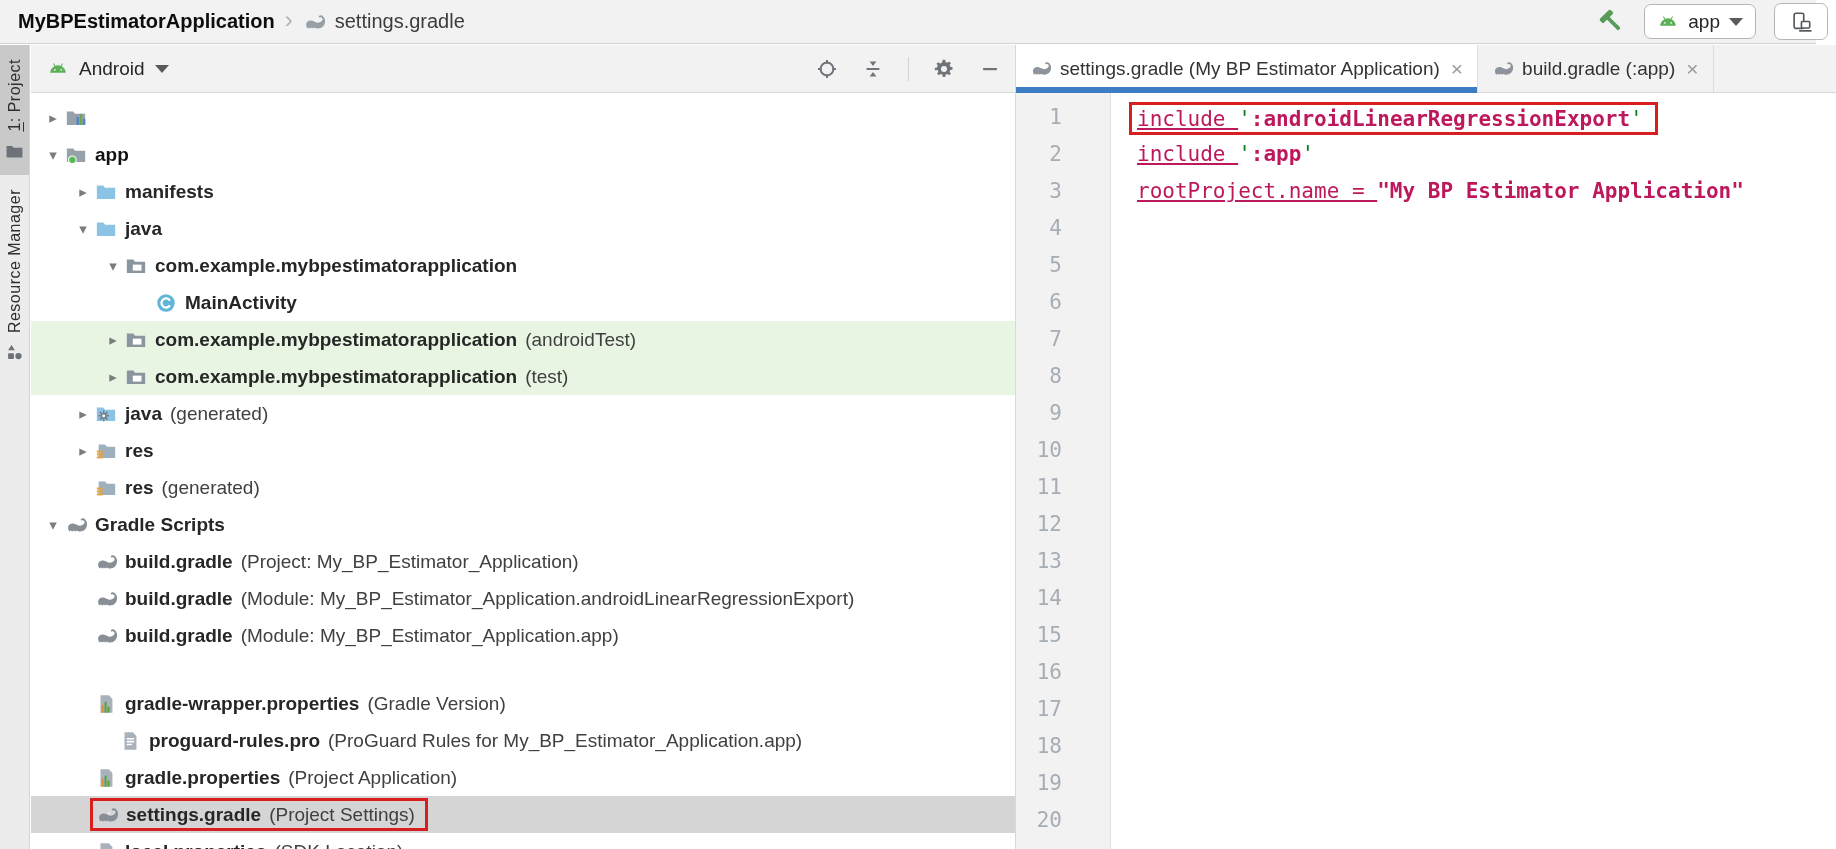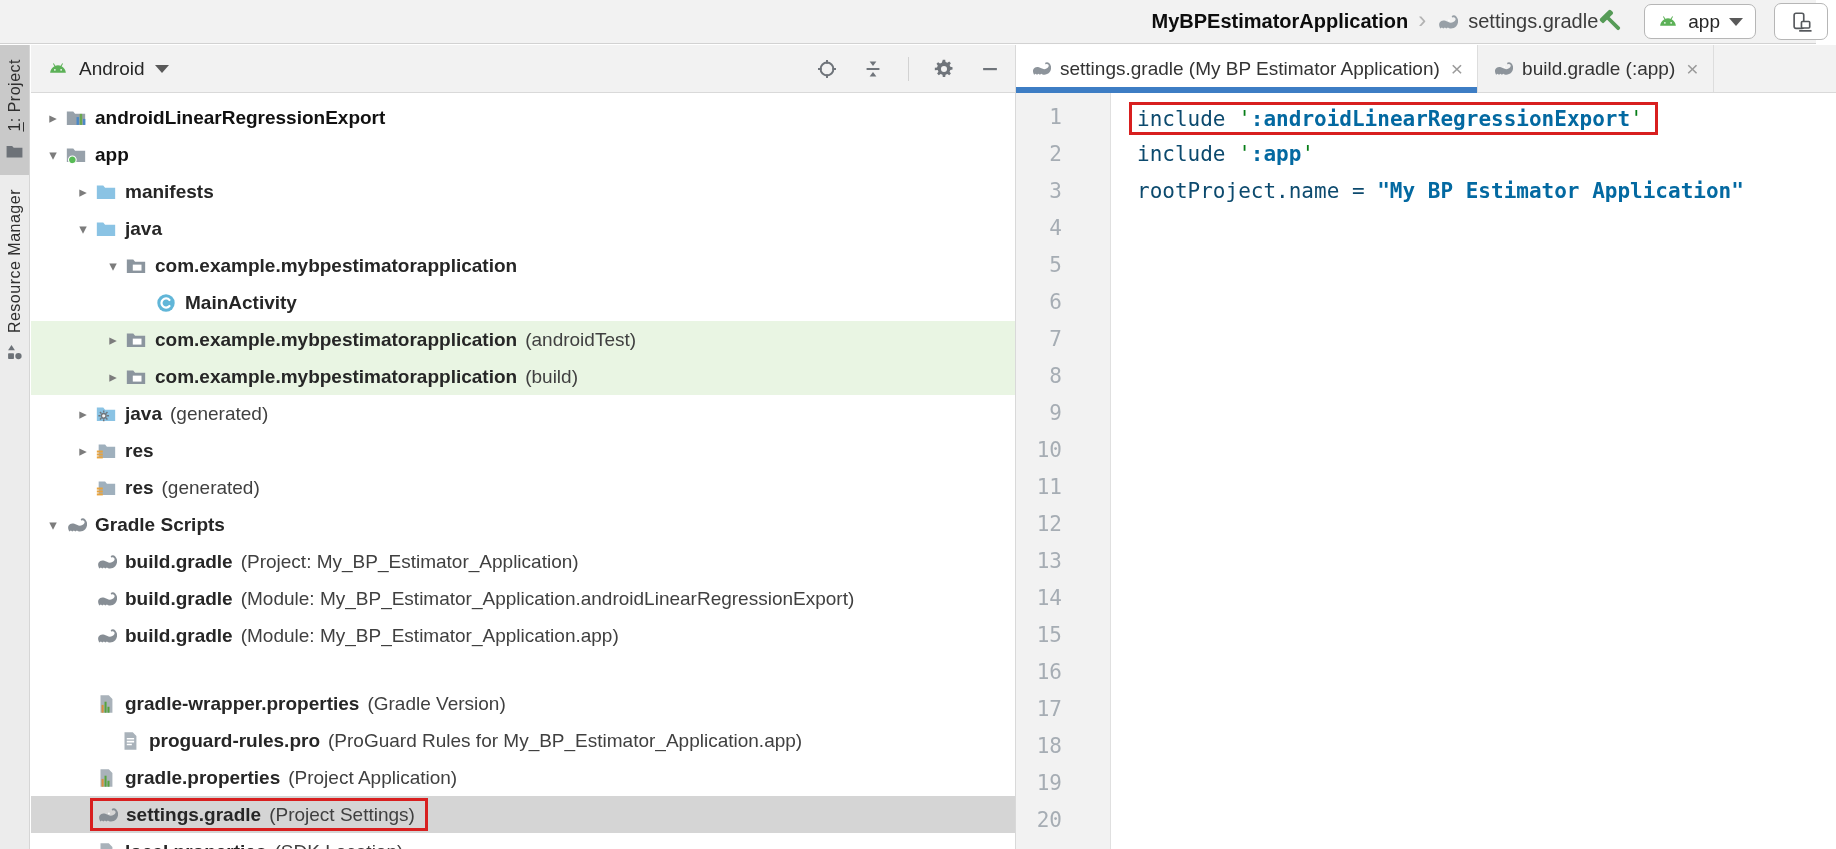--- a/index.html
+++ b/index.html
@@ -5,21 +5,21 @@
   html,body{margin:0;padding:0;}
   body{
     width:1836px;height:849px;overflow:hidden;position:relative;
     font-family:"Liberation Sans",sans-serif;background:#fff;color:#262626;
   }
   svg{display:block;}
   
   .topbar{
     position:absolute;left:0;top:0;width:1816px;height:44px;box-sizing:border-box;
     background:#f2f2f2;border-bottom:1px solid #d2d2d2;
-    display:flex;align-items:center;justify-content:flex-end;padding:0 0 0 18px;
+    display:flex;align-items:center;justify-content:space-between;padding:0 0 0 18px;
   }
   .crumbs{display:flex;align-items:center;gap:10px;font-size:20px;}
   .crumb-project{font-weight:bold;color:#0d0d0d;cursor:pointer;}
   .crumb-sep{color:#b3b3b3;font-size:24px;line-height:1;margin-top:-3px;}
   .crumb-file{color:#3c3c3c;}
   .icn{width:22px;height:22px;}
   .i-gradle-light{color:#98a0a7;}
   .top-actions{display:flex;align-items:center;gap:18px;}
   .hammer-btn{color:#569b57;width:28px;height:28px;cursor:pointer;}
   .run-config{
@@ -83,23 +83,23 @@
   .tab-icn{width:21px;height:21px;color:#8d949b;}
   .close{color:#9a9a9a;font-size:21px;margin-left:2px;cursor:pointer;}
   .ed-body{flex:1;display:flex;overflow:hidden;}
   .gutter{
     flex:0 0 95px;background:#f2f2f2;border-right:1px solid #e0e0e0;box-sizing:border-box;padding-top:6px;
     font-family:"DejaVu Sans Mono",monospace;font-size:21px;color:#a6adb4;
   }
   .gnum{height:37px;line-height:37px;text-align:right;padding-right:48px;}
   .code{flex:1;padding-top:6px;font-family:"DejaVu Sans Mono",monospace;font-size:21px;color:#161616;}
   .cline{height:37px;line-height:37px;padding-left:26px;white-space:pre;}
-  .sp{color:#0c4a6e;}
+  .sp{color:#be185d;text-decoration:underline;}
   .sg{color:#067d17;}
-  .sgb{color:#0369a1;font-weight:bold;}
+  .sgb{color:#be185d;font-weight:bold;}
   .codebox{
     display:inline-block;border:3px solid #d81f1f;height:33px;line-height:29px;
     padding:0 12px 0 5px;margin-left:-8px;box-sizing:border-box;vertical-align:middle;
   }
 </style>
 </head>
 <body>
 
 <svg width="0" height="0" style="position:absolute" aria-hidden="true">
   <defs>
@@ -273,21 +273,20 @@
         </svg>
     </div>
   </div>
   <div class="tree">
       <div class="t-row" style="padding-left: 10px;">
         <span class="t-arrow">▸</span>
         <span class="t-wrap">
           <svg class="t-icn i-module-folder-icon">
             <use href="#sym-module"></use>
           </svg>
-          <span class="t-label b">androidLinearRegressionExport</span>
         </span>
       </div>
       <div class="t-row" style="padding-left: 10px;">
         <span class="t-arrow">▾</span>
         <span class="t-wrap">
           <svg class="t-icn i-android-app-module-icon">
             <use href="#sym-appmodule"></use>
           </svg>
           <span class="t-label b">app</span>
         </span>
@@ -338,21 +337,21 @@
           <span class="t-ann">(androidTest)</span>
         </span>
       </div>
       <div class="t-row green" style="padding-left: 70px;">
         <span class="t-arrow">▸</span>
         <span class="t-wrap">
           <svg class="t-icn i-package-icon">
             <use href="#sym-package"></use>
           </svg>
           <span class="t-label">com.example.mybpestimatorapplication</span>
-          <span class="t-ann">(build)</span>
+          <span class="t-ann">(test)</span>
         </span>
       </div>
       <div class="t-row" style="padding-left: 40px;">
         <span class="t-arrow">▸</span>
         <span class="t-wrap">
           <svg class="t-icn i-java-generated-folder-icon">
             <use href="#sym-javagen"></use>
           </svg>
           <span class="t-label">java</span>
           <span class="t-ann">(generated)</span>

